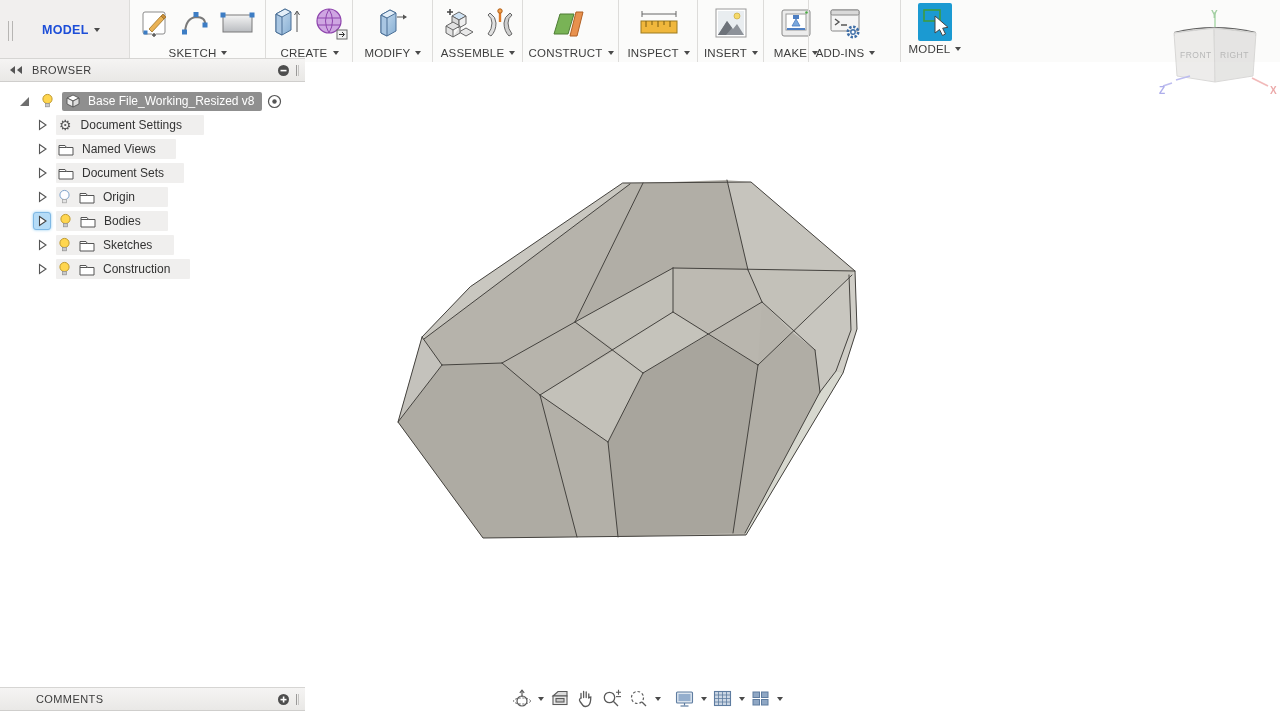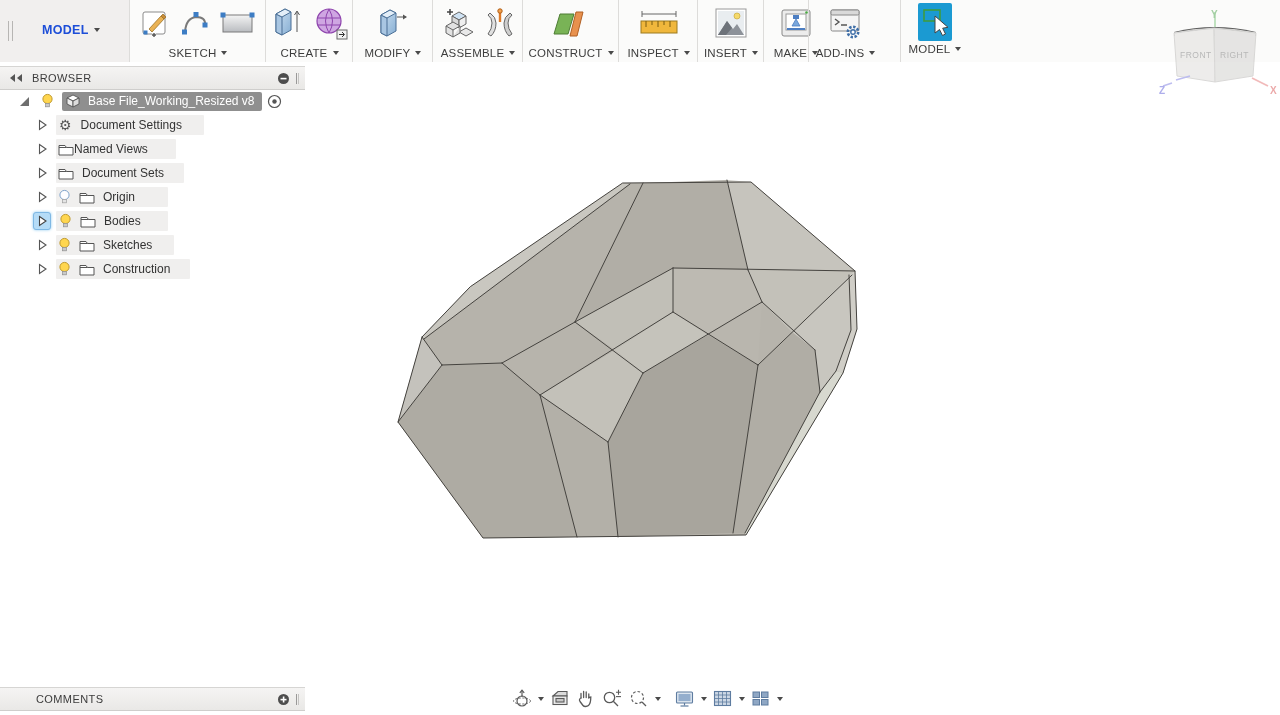--- a/index.html
+++ b/index.html
@@ -327,21 +327,21 @@
     <line x1="18" y1="74" x2="32" y2="70" stroke="#9595e6" stroke-width="1.6"></line>
     <line x1="5" y1="80" x2="14" y2="77" stroke="#9595e6" stroke-width="1.6"></line>
     <text x="1" y="88" font-size="10" fill="#7d7de0" font-weight="bold">Z</text>
     <line x1="94" y1="72" x2="110" y2="80" stroke="#e99090" stroke-width="1.6"></line>
     <text x="112" y="88" font-size="10" fill="#e07575" font-weight="bold">X</text>
     <text x="22" y="52" font-size="8.5" fill="#8f8f8f" letter-spacing="0.5">FRONT</text>
     <text x="62" y="52" font-size="8.5" fill="#8f8f8f" letter-spacing="0.5">RIGHT</text>
   </g>
 </svg>
 
-<div class="panel-header" style="top:66px">
+<div class="panel-header" style="top:58px">
   <svg width="16" height="10" style="margin-left:8px">
     <path d="M7 1 L2 5 L7 9 Z" fill="#555"></path>
       <path d="M14 1 L9 5 L14 9 Z" fill="#555"></path>
   </svg>
   <span class="panel-title" style="margin-left:8px">BROWSER</span>
   <div class="ph-right">
     <svg width="13" height="13">
       <circle cx="6.5" cy="6.5" r="5.5" fill="#4d4d4d"></circle>
         <rect x="3.5" y="5.8" width="6" height="1.6" fill="#fff"></rect>
     </svg>
@@ -390,21 +390,21 @@
     <div class="rowbg" style="width:120px"></div>
     <div class="arr-wrap" style="margin-left:34px">
       <svg width="9" height="12">
         <path d="M1.5 1.5 L8 6 L1.5 10.5 Z" fill="#fff" stroke="#555" stroke-width="1.1"></path>
       </svg>
     </div>
     <svg width="16" height="13" style="position:relative;margin-left:8px">
       <path d="M1 12 V2.5 H7 L8.5 4.5 H15 V12 Z" fill="#fff" stroke="#555"></path>
       <line x1="1" y1="4.5" x2="8.5" y2="4.5" stroke="#555"></line>
     </svg>
-    <span class="tlabel" style="">Named Views</span>
+    <span class="tlabel" style="margin-left:8px">Named Views</span>
   </div>
 
   <div class="trow">
     <div class="rowbg" style="width:128px"></div>
     <div class="arr-wrap" style="margin-left:34px">
       <svg width="9" height="12">
         <path d="M1.5 1.5 L8 6 L1.5 10.5 Z" fill="#fff" stroke="#555" stroke-width="1.1"></path>
       </svg>
     </div>
     <svg width="16" height="13" style="position:relative;margin-left:8px">

